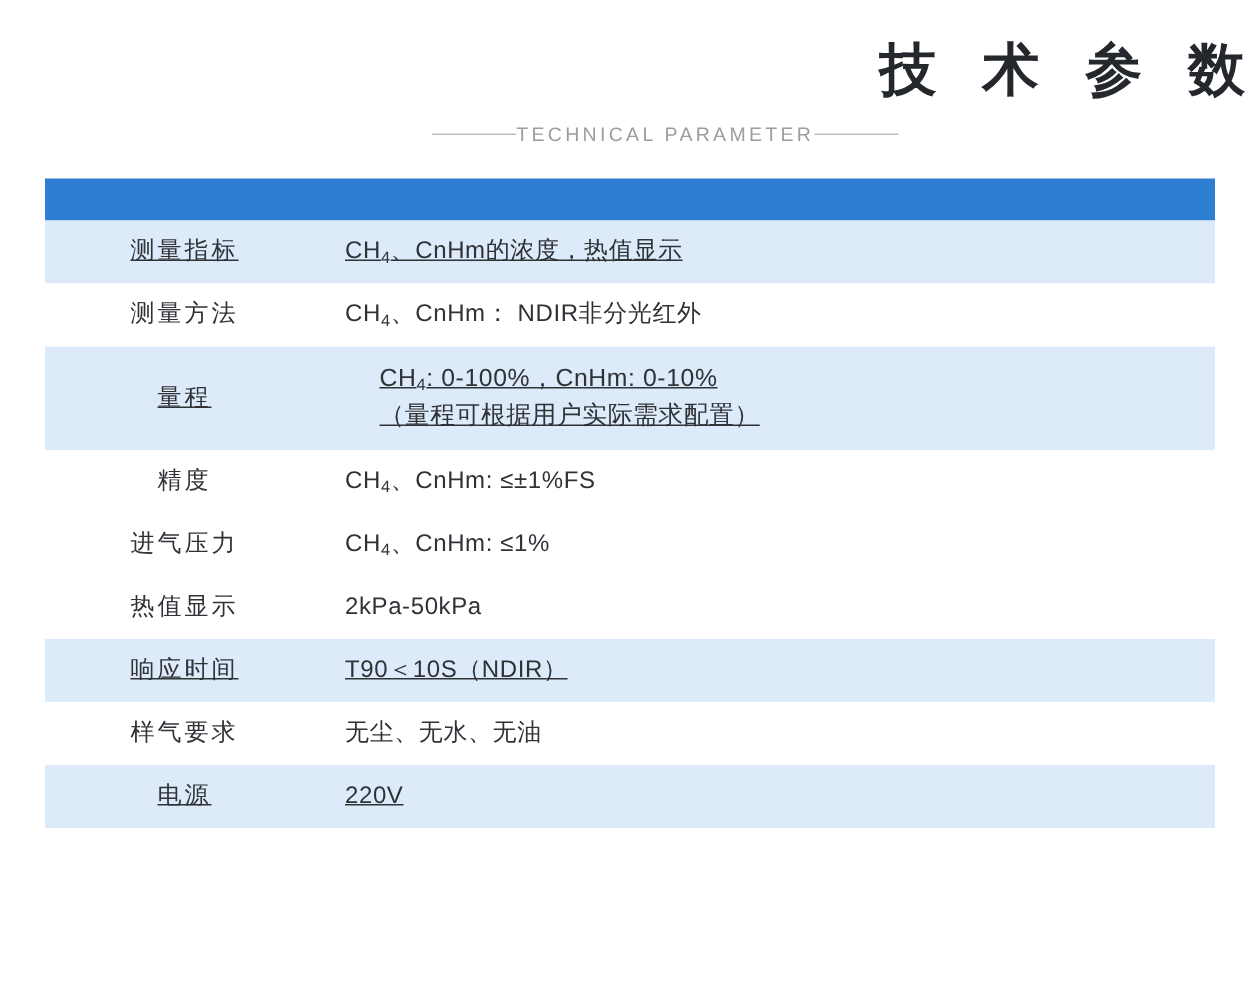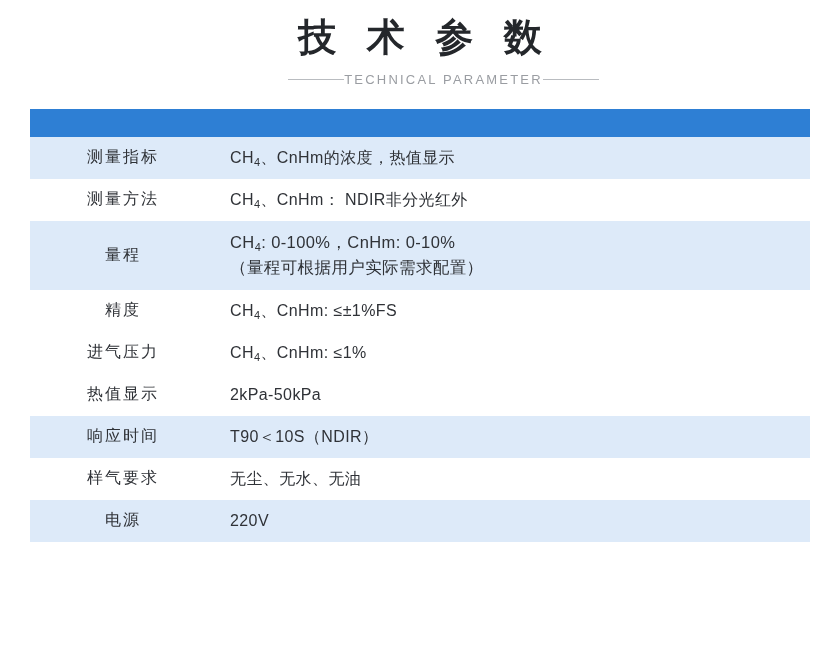--- a/index.html
+++ b/index.html
@@ -16,22 +16,22 @@
   }
   .page {
     position: relative;
     width: 840px;
     height: 658px;
     box-sizing: border-box;
   }
 
   
   .header {
-    padding-top: 16px;
-    text-align: center;
+    padding-top: 26px;
+    text-align: right;
   }
   .title-cn {
     font-size: 38px;
     letter-spacing: 10px;
     font-weight: 700;
     color: #24272b;
     line-height: 1.15;
     text-indent: 10px;
   }
   .subtitle-row {
@@ -89,27 +89,28 @@
     color: #2b2e33;
   }
   td.value {
     text-align: left;
     padding: 9px 0 9px 14px;
     font-size: 16.5px;
     letter-spacing: 0.4px;
     color: #2b2e33;
     line-height: 1.5;
   }
-  tr.alt td { background: #ddeaf9; }
+  tr.alt td { background: #ddeaf9; text-decoration: underline; }
   tr.plain td { background: #ffffff; }
 
   .value-sub {
     display: block;
     font-size: 16.5px;
     line-height: 1.55;
+    margin-left: 23px;
   }
   sub {
     font-size: 11px;
     vertical-align: baseline;
     position: relative;
     top: 3px;
   }
 </style>
 </head>
 <body>

